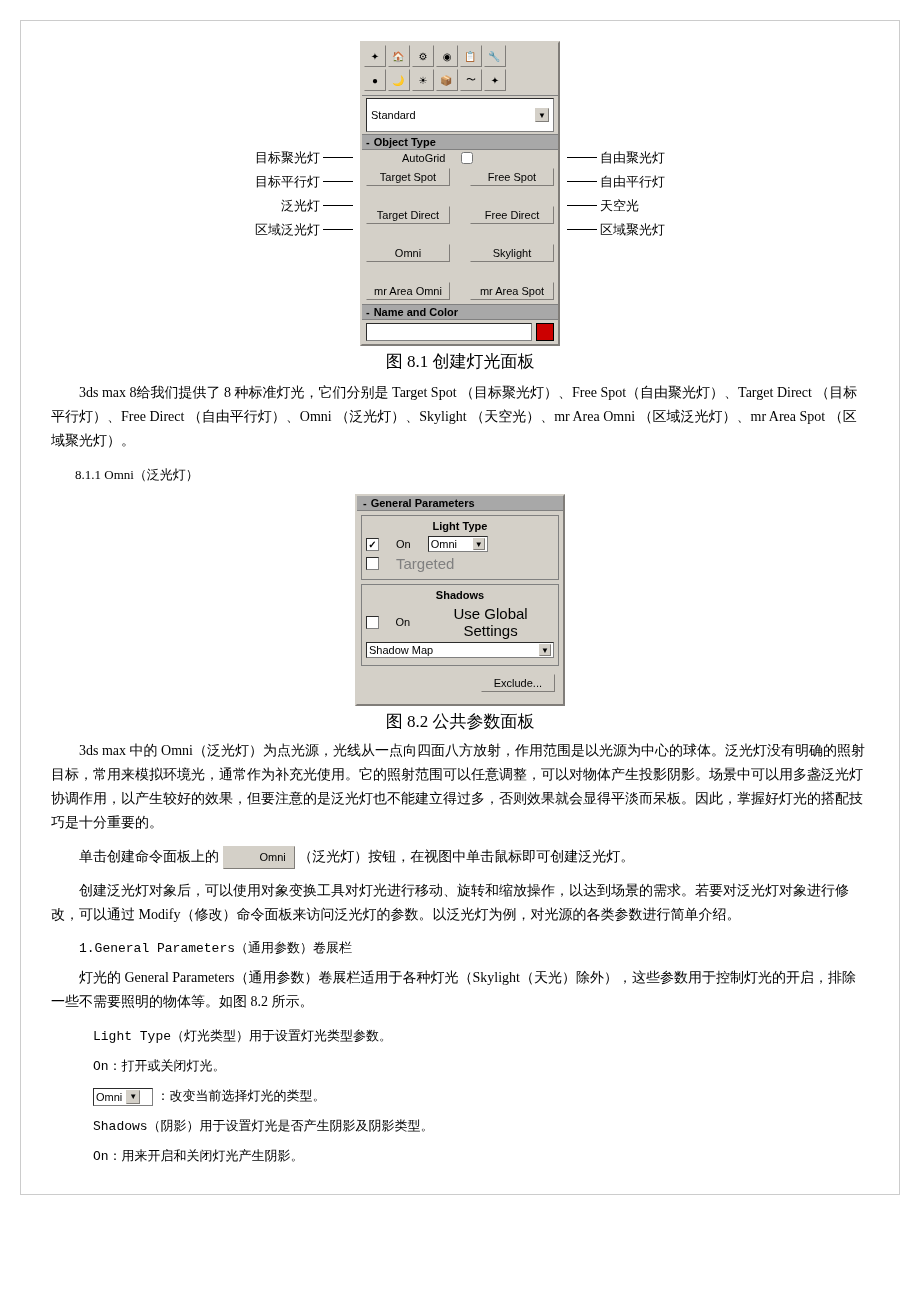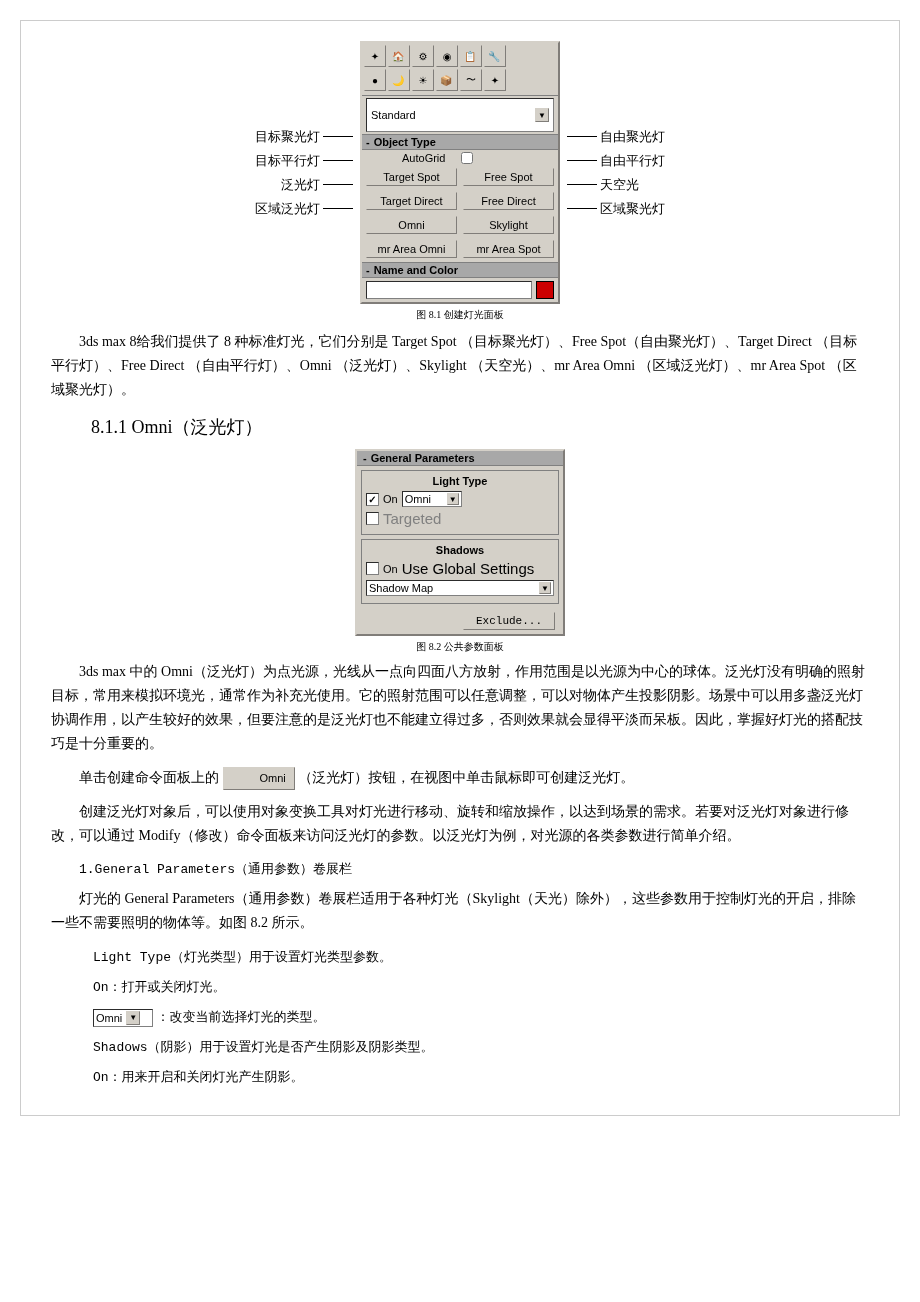--- a/index.html
+++ b/index.html
@@ -143,21 +143,21 @@
       padding: 2px 40px;
       font-size: 11px;
       gap: 16px;
     }
     .max-panel .autogrid-row input[type=checkbox] {
       width: 12px; height: 12px;
     }
     .max-panel .button-grid {
       display: grid;
       grid-template-columns: 1fr 1fr;
-      gap: 6px;
+      gap: 20px;
       padding: 2px 4px;
     }
     .max-panel .obj-btn {
       background: #d4d0c8;
       border: 1px outset #d4d0c8;
       font-size: 11px;
       padding: 2px 4px;
       text-align: center;
       cursor: pointer;
       white-space: nowrap;
@@ -189,43 +189,43 @@
       background: #fff;
       border: 1px inset #808080;
     }
     .max-panel .color-swatch {
       width: 18px; height: 18px;
       background: #cc0000;
       border: 1px solid #000;
     }
 
     .fig-caption {
-      font-size: 10px;
+      font-size: 17px;
       text-align: center;
       margin-top: 4px;
       font-family: "SimSun", "宋体", serif;
     }
 
     
     .body-text {
       font-size: 14px;
       line-height: 1.7;
       text-indent: 2em;
       margin-bottom: 10px;
       font-family: "SimSun", "宋体", serif;
     }
     .body-text-noindent {
       font-size: 14px;
       line-height: 1.7;
       margin-bottom: 6px;
       font-family: "SimSun", "宋体", serif;
     }
     .section-heading {
-      font-size: 18px;
-      margin: 14px 0 10px 40px;
+      font-size: 13px;
+      margin: 14px 0 10px 24px;
       font-family: "SimSun", "宋体", serif;
     }
 
     
     .figure-8-2 {
       display: flex;
       flex-direction: column;
       align-items: center;
       margin: 10px 0 6px 0;
     }
@@ -254,21 +254,21 @@
       text-align: center;
     }
     .gp-panel .gp-section-title {
       font-size: 11px;
       font-weight: bold;
       margin-bottom: 4px;
     }
     .gp-panel .gp-row {
       display: flex;
       align-items: center;
-      gap: 4px;
+      gap: 17px;
       margin-bottom: 3px;
     }
     .gp-panel .gp-checkbox {
       width: 13px; height: 13px;
       border: 1px inset #808080;
       background: #fff;
       display: flex; align-items: center; justify-content: center;
       font-size: 10px;
       font-weight: bold;
     }
@@ -296,24 +296,23 @@
     }
     .gp-panel .gp-label-gray {
       color: #808080;
       font-size: 15px;
     }
     .gp-panel .gp-exclude-btn {
       background: #d4d0c8;
       border: 1px outset #d4d0c8;
       padding: 2px 12px;
       font-size: 11px;
-      margin: 2px 4px 0;
+      margin: 2px 4px 8px;
       cursor: pointer;
       float: right;
-      font-family: Liberation Mono, monospace;
     }
     .gp-panel::after {
       content: "";
       display: block;
       clear: both;
     }
 
     
     .code-inline {
       font-family: "Courier New", monospace;

